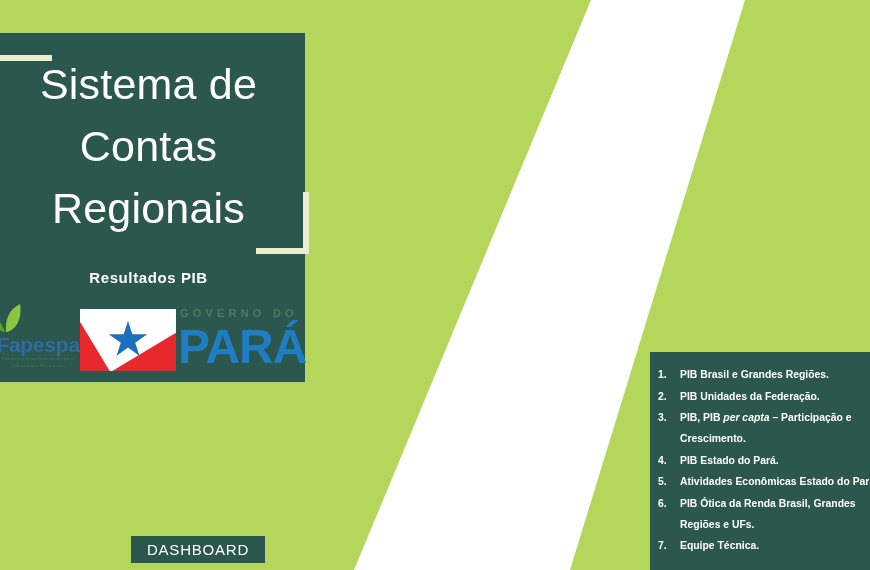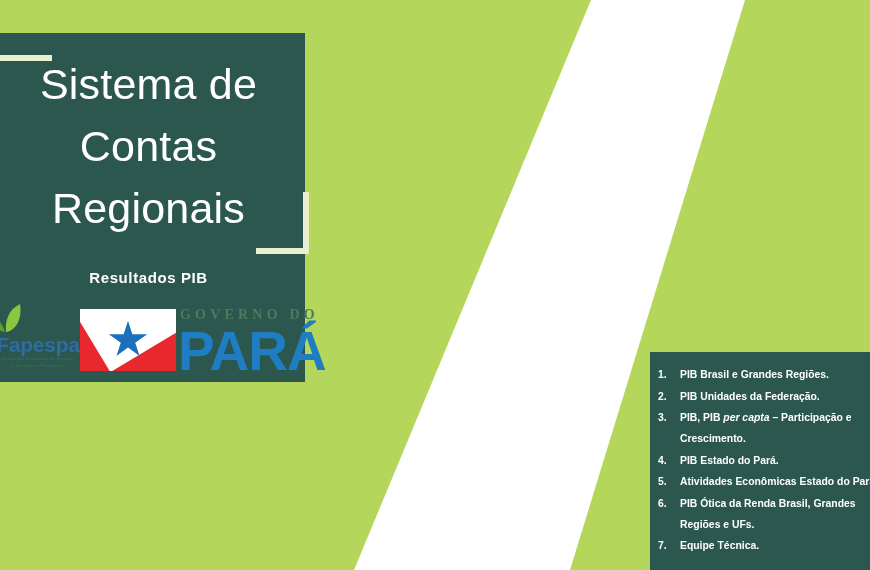--- a/index.html
+++ b/index.html
@@ -73,25 +73,25 @@
     transform:rotate(-31deg);transform-origin:0 0;
   }
   .flag-star{
     position:absolute;left:28px;top:12px;width:40px;height:38px;
     background:#1c6fba;
     clip-path:polygon(50% 0%, 61% 35%, 98% 35%, 68% 57%, 79% 92%, 50% 70%, 21% 92%, 32% 57%, 2% 35%, 39% 35%);
   }
   
   .gov{position:absolute;left:186px;top:4px;width:128px;height:70px;}
   .gov-small{
-    position:absolute;left:2px;top:2px;color:#4b7a5e;font-size:14px;
-    font-weight:bold;letter-spacing:4.2px;white-space:nowrap;font-family:Liberation Serif, serif;
+    position:absolute;left:2px;top:2px;color:#4b7a5e;font-size:11px;
+    font-weight:bold;letter-spacing:4.2px;white-space:nowrap;
   }
   .gov-big{
-    position:absolute;left:0px;top:14px;color:#1f7dc4;font-size:55px;
+    position:absolute;left:0px;top:14px;color:#1f7dc4;font-size:48px;
     font-weight:bold;letter-spacing:-1px;white-space:nowrap;
     font-family:"Liberation Sans", sans-serif;
   }
   
   .dashboard{
     position:absolute;left:131px;top:536px;width:134px;height:27px;
     background:#2b574e;color:#ffffff;
     display:flex;align-items:center;justify-content:center;
     font-size:15px;letter-spacing:.8px;cursor:pointer;
   }
@@ -155,20 +155,21 @@
       </div>
 
       <div class="gov">
         <div class="gov-small">GOVERNO DO</div>
         <div class="gov-big">PARÁ</div>
       </div>
 
     </div>
   </div>
 
+  <div class="dashboard">DASHBOARD</div>
 
   <div class="agenda">
     <ol>
         <li>
           <span class="num">1.</span>
           <span class="txt">PIB Brasil e Grandes  Regiões.</span>
         </li>
         <li>
           <span class="num">2.</span>
           <span class="txt">PIB Unidades da Federação.</span>

